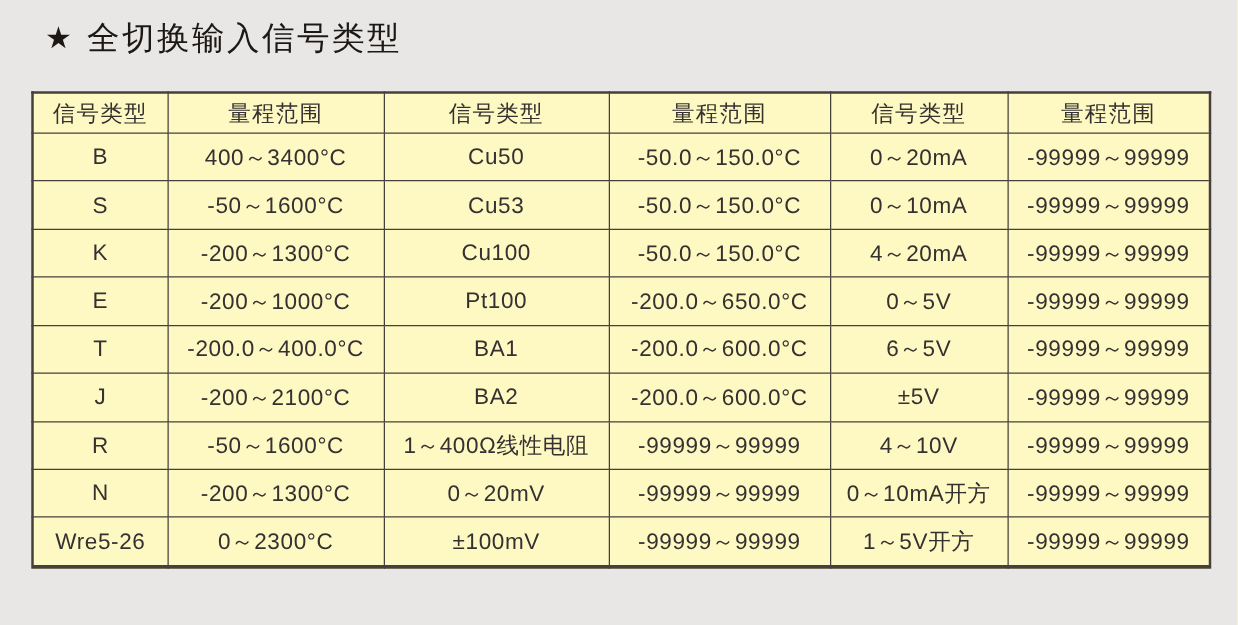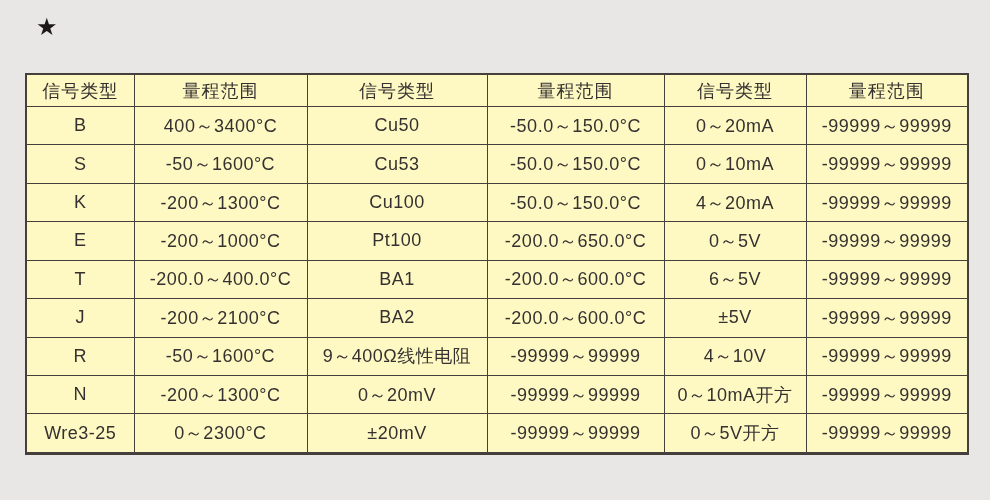--- a/index.html
+++ b/index.html
@@ -61,20 +61,21 @@
   .signal-table thead th {
     font-size: 18px;
     letter-spacing: 1px;
   }
 </style>
 </head>
 <body>
 
 <div class="title">
   <span class="star">★</span>
+  <span>全切换输入信号类型</span>
 </div>
 
 <table class="signal-table">
   <colgroup id="table-colgroup">
       <col style="width: 108px;">
       <col style="width: 173px;">
       <col style="width: 180px;">
       <col style="width: 177px;">
       <col style="width: 142px;">
       <col style="width: 162px;">
@@ -134,35 +135,35 @@
         <td>J</td>
         <td>-200～2100°C</td>
         <td>BA2</td>
         <td>-200.0～600.0°C</td>
         <td>±5V</td>
         <td>-99999～99999</td>
       </tr>
       <tr>
         <td>R</td>
         <td>-50～1600°C</td>
-        <td>9～400Ω线性电阻</td>
+        <td>1～400Ω线性电阻</td>
         <td>-99999～99999</td>
         <td>4～10V</td>
         <td>-99999～99999</td>
       </tr>
       <tr>
         <td>N</td>
         <td>-200～1300°C</td>
         <td>0～20mV</td>
         <td>-99999～99999</td>
         <td>0～10mA开方</td>
         <td>-99999～99999</td>
       </tr>
       <tr>
-        <td>Wre3-25</td>
+        <td>Wre5-26</td>
         <td>0～2300°C</td>
-        <td>±20mV</td>
+        <td>±100mV</td>
         <td>-99999～99999</td>
-        <td>0～5V开方</td>
+        <td>1～5V开方</td>
         <td>-99999～99999</td>
       </tr>
     </tbody>
 </table>
 
 </body></html>

